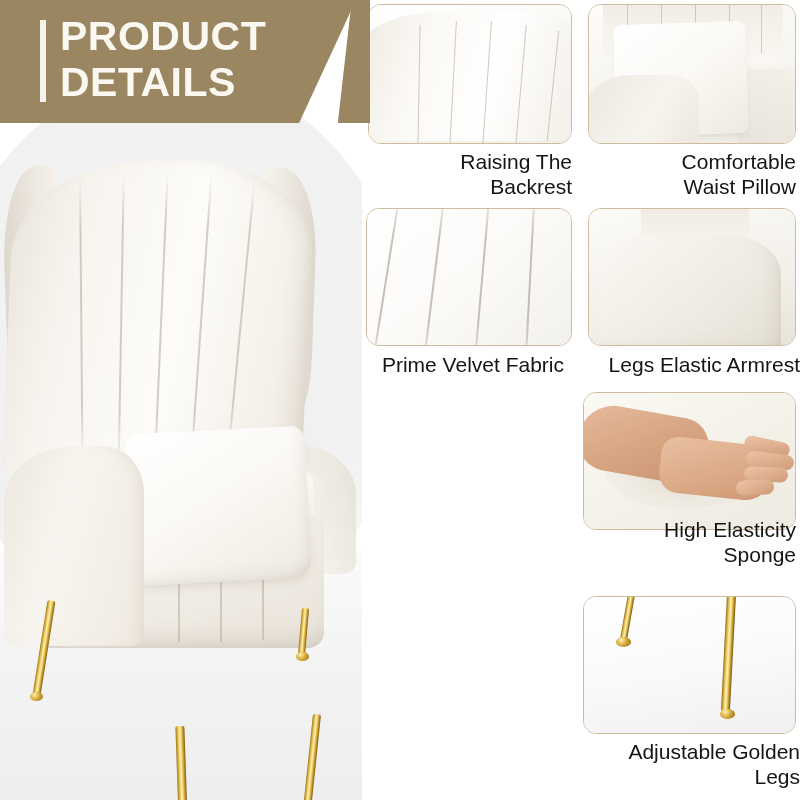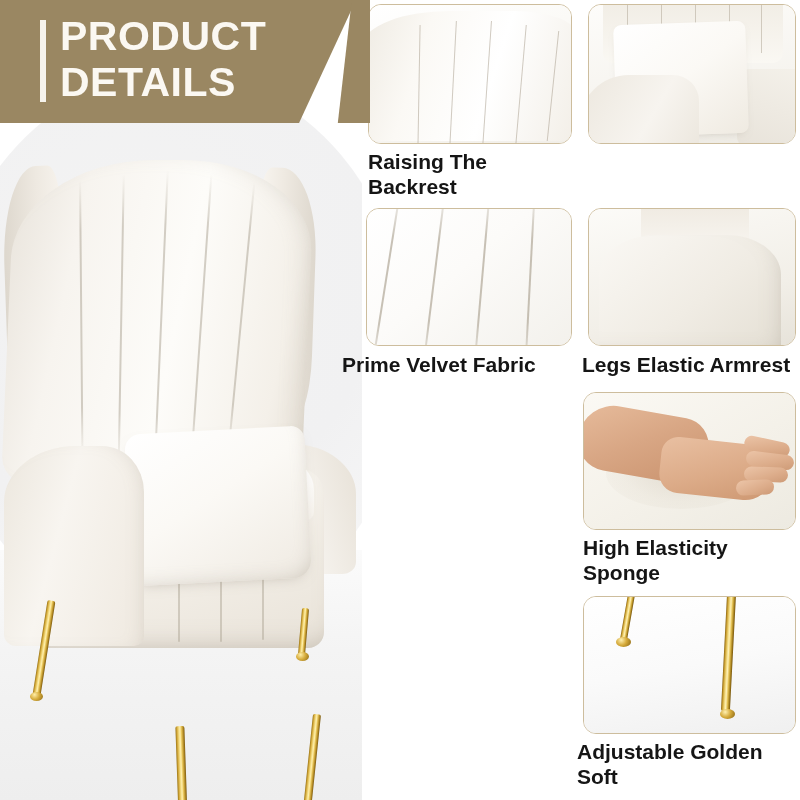--- a/index.html
+++ b/index.html
@@ -186,23 +186,23 @@
   
   .card {
     position: absolute;
     background: #fdfcfa;
     border: 1px solid #cdbd9d;
     border-radius: 13px;
     overflow: hidden;
   }
   .caption {
     position: absolute;
-    text-align: left;
+    text-align: right;
     color: #151515;
-    font-weight: 700;
+    font-weight: 400;
     font-size: 21px;
     line-height: 25px;
     white-space: pre-line;
   }
 
   
   .tb { position: absolute; inset: 0; }
 
   .t1-bg { position:absolute; inset:0; background: linear-gradient(160deg,#ffffff 0%,#fbfaf7 40%,#f1eee8 100%); }
   .t1-back {
@@ -310,20 +310,22 @@
         <div class="t2-ch" style="left:58px;"></div>
         <div class="t2-ch" style="left:92px;"></div>
         <div class="t2-ch" style="left:126px;"></div>
         <div class="t2-ch" style="left:158px;"></div>
       </div>
       <div class="t2-sofa"></div>
       <div class="t2-pillow"></div>
       <div class="t2-arm"></div>
     </div>
   </div>
+  <div class="caption" style="left:588px; top:149px; width:208px;">Comfortable
+Waist Pillow</div>
 
   <div class="card" style="left:366px; top:208px; width:206px; height:138px;">
     <div class="tb">
       <div class="t3-bg"></div>
       <div class="t3-ch" style="left:18px;  top:-14px; height:170px; transform:rotate(9deg);"></div>
       <div class="t3-ch" style="left:66px;  top:-14px; height:170px; transform:rotate(7deg);"></div>
       <div class="t3-ch" style="left:114px; top:-14px; height:170px; transform:rotate(5deg);"></div>
       <div class="t3-ch" style="left:162px; top:-14px; height:170px; transform:rotate(3deg);"></div>
     </div>
   </div>
@@ -343,28 +345,28 @@
       <div class="t5-bg"></div>
       <div class="t5-dent"></div>
       <div class="t5-arm"></div>
       <div class="t5-hand"></div>
       <div class="t5-finger" style="left:160px; top:46px; width:46px; transform:rotate(12deg);"></div>
       <div class="t5-finger" style="left:162px; top:60px; width:48px; transform:rotate(7deg);"></div>
       <div class="t5-finger" style="left:160px; top:74px; width:44px; transform:rotate(2deg);"></div>
       <div class="t5-finger" style="left:152px; top:87px; width:38px; transform:rotate(-3deg);"></div>
     </div>
   </div>
-  <div class="caption" style="left:583px; top:535px; width:213px;">High Elasticity
+  <div class="caption" style="left:583px; top:517px; width:213px;">High Elasticity
 Sponge</div>
 
   <div class="card" style="left:583px; top:596px; width:213px; height:138px;">
     <div class="tb">
       <div class="t6-bg"></div>
       <div class="t6-leg" style="left:40px;  top:-4px; width:7px;  height:48px; transform:rotate(10deg);"></div>
       <div class="t6-foot" style="left:32px;  top:40px;"></div>
       <div class="t6-leg" style="left:140px; top:-4px; width:9px;  height:118px; transform:rotate(3deg);"></div>
       <div class="t6-foot" style="left:136px; top:112px;"></div>
     </div>
   </div>
   <div class="caption" style="left:577px; top:739px; width:223px;">Adjustable Golden
-Soft</div>
+Legs</div>
 
 </div>
 
 </body></html>

